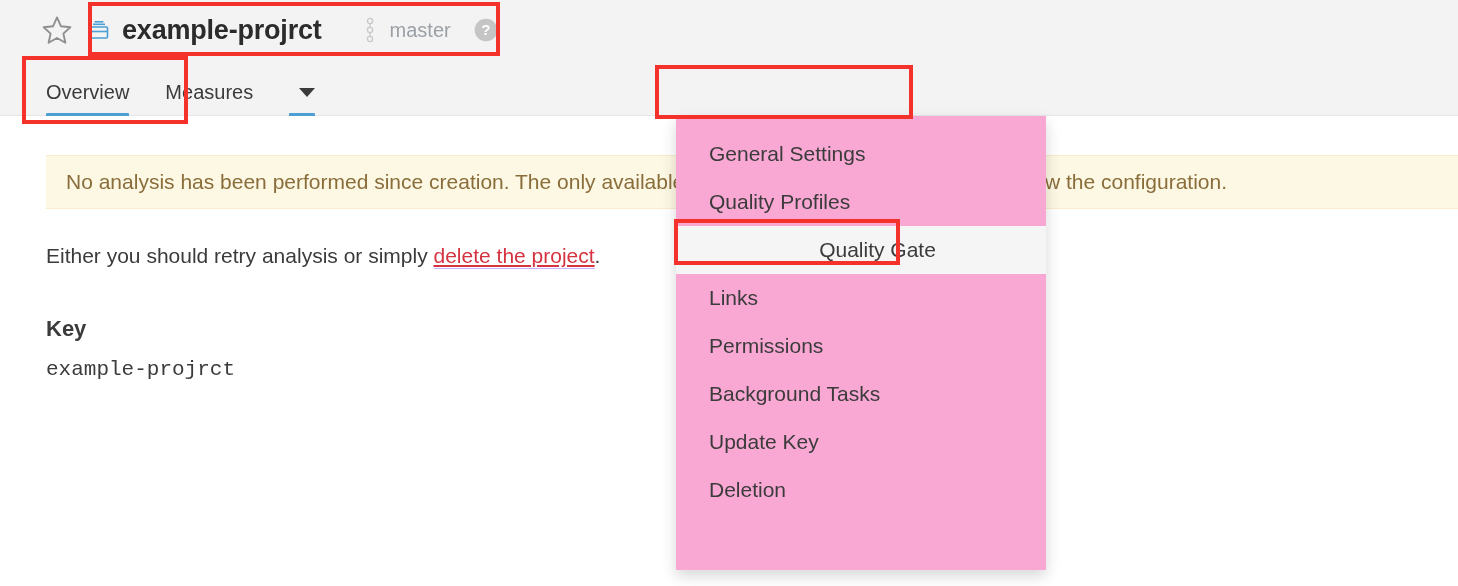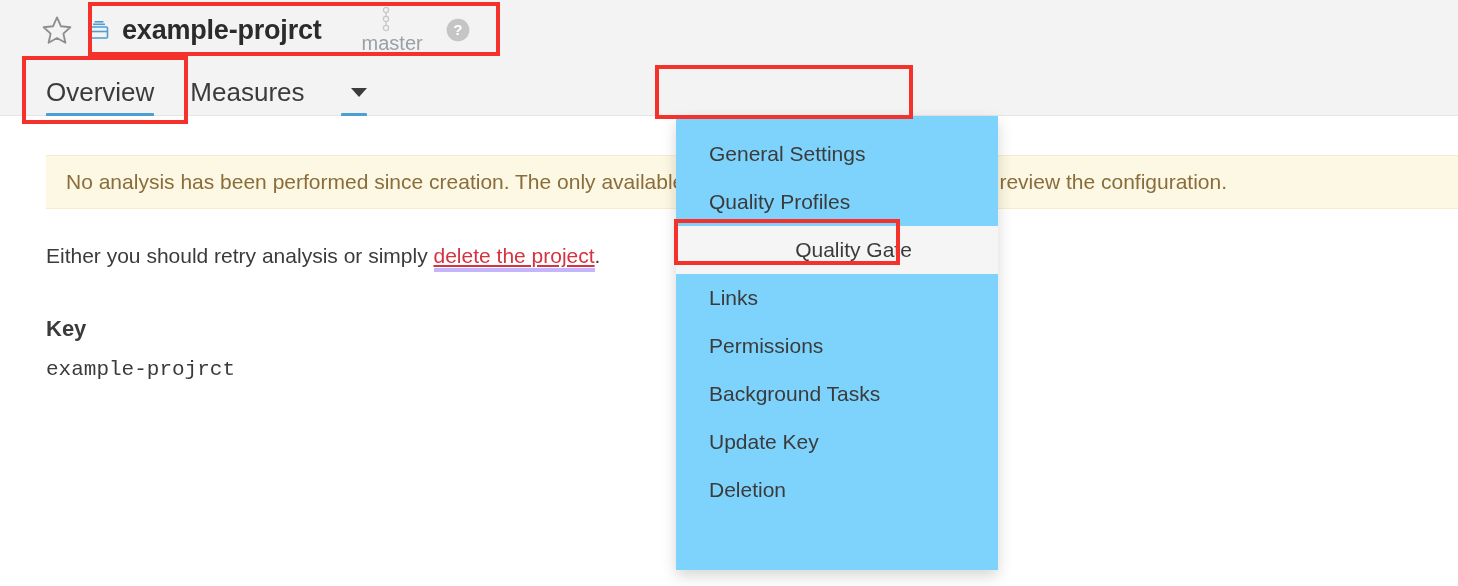--- a/index.html
+++ b/index.html
@@ -51,21 +51,20 @@
     font-weight: bold;
     color: #2b2b2b;
     letter-spacing: -0.2px;
     white-space: nowrap;
   }
 
   .branch-wrap {
     display: flex;
     align-items: center;
     margin-left: 40px;
-    flex-direction: column;
   }
   .branch-icon {
     width: 16px; height: 26px;
     margin-right: 12px;
     display: flex; align-items: center; justify-content: center;
   }
   .branch-name {
     font-size: 20px;
     color: #9aa0a6;
     white-space: nowrap;
@@ -84,21 +83,21 @@
     height: 56px;
     display: flex;
     align-items: flex-start;
   }
   .tab {
     position: relative;
     height: 64px;
     padding: 0 18px;
     display: flex;
     align-items: center;
-    font-size: 26px;
+    font-size: 20px;
     color: #3b3b3b;
     white-space: nowrap;
     box-sizing: border-box;
   }
   .tab .underline {
     position: absolute;
     left: 18px; right: 18px;
     bottom: 6px;
     height: 5px;
     background: #4b9fd5;
@@ -143,21 +142,21 @@
 
   .retry-line {
     position: absolute;
     left: 46px; top: 128px;
     font-size: 21px;
     color: #3b3b3b;
     white-space: nowrap;
   }
   .retry-line .del-link {
     color: #d4333f;
-    border-bottom: 4px solid #c4b5fd;
+    border-bottom: 1px solid #c4b5fd;
     padding-bottom: 1px;
   }
 
   .key-label {
     position: absolute;
     left: 46px; top: 200px;
     font-size: 22px;
     font-weight: bold;
     color: #3b3b3b;
   }
@@ -166,23 +165,23 @@
     left: 46px; top: 242px;
     font-size: 21px;
     font-family: "Liberation Mono", "DejaVu Sans Mono", monospace;
     color: #3b3b3b;
   }
 
   
   .dropdown {
     position: absolute;
     left: 676px; top: 116px;
-    width: 322px;
+    width: 370px;
     height: 454px;
-    background: #7dd3fc;
+    background: #f9a8d4;
     box-shadow: 0 6px 14px rgba(0,0,0,0.16);
     z-index: 20;
     padding-top: 14px;
     box-sizing: border-box;
   }
   .menu-item {
     height: 48px;
     display: flex;
     align-items: center;
     padding-left: 33px;

